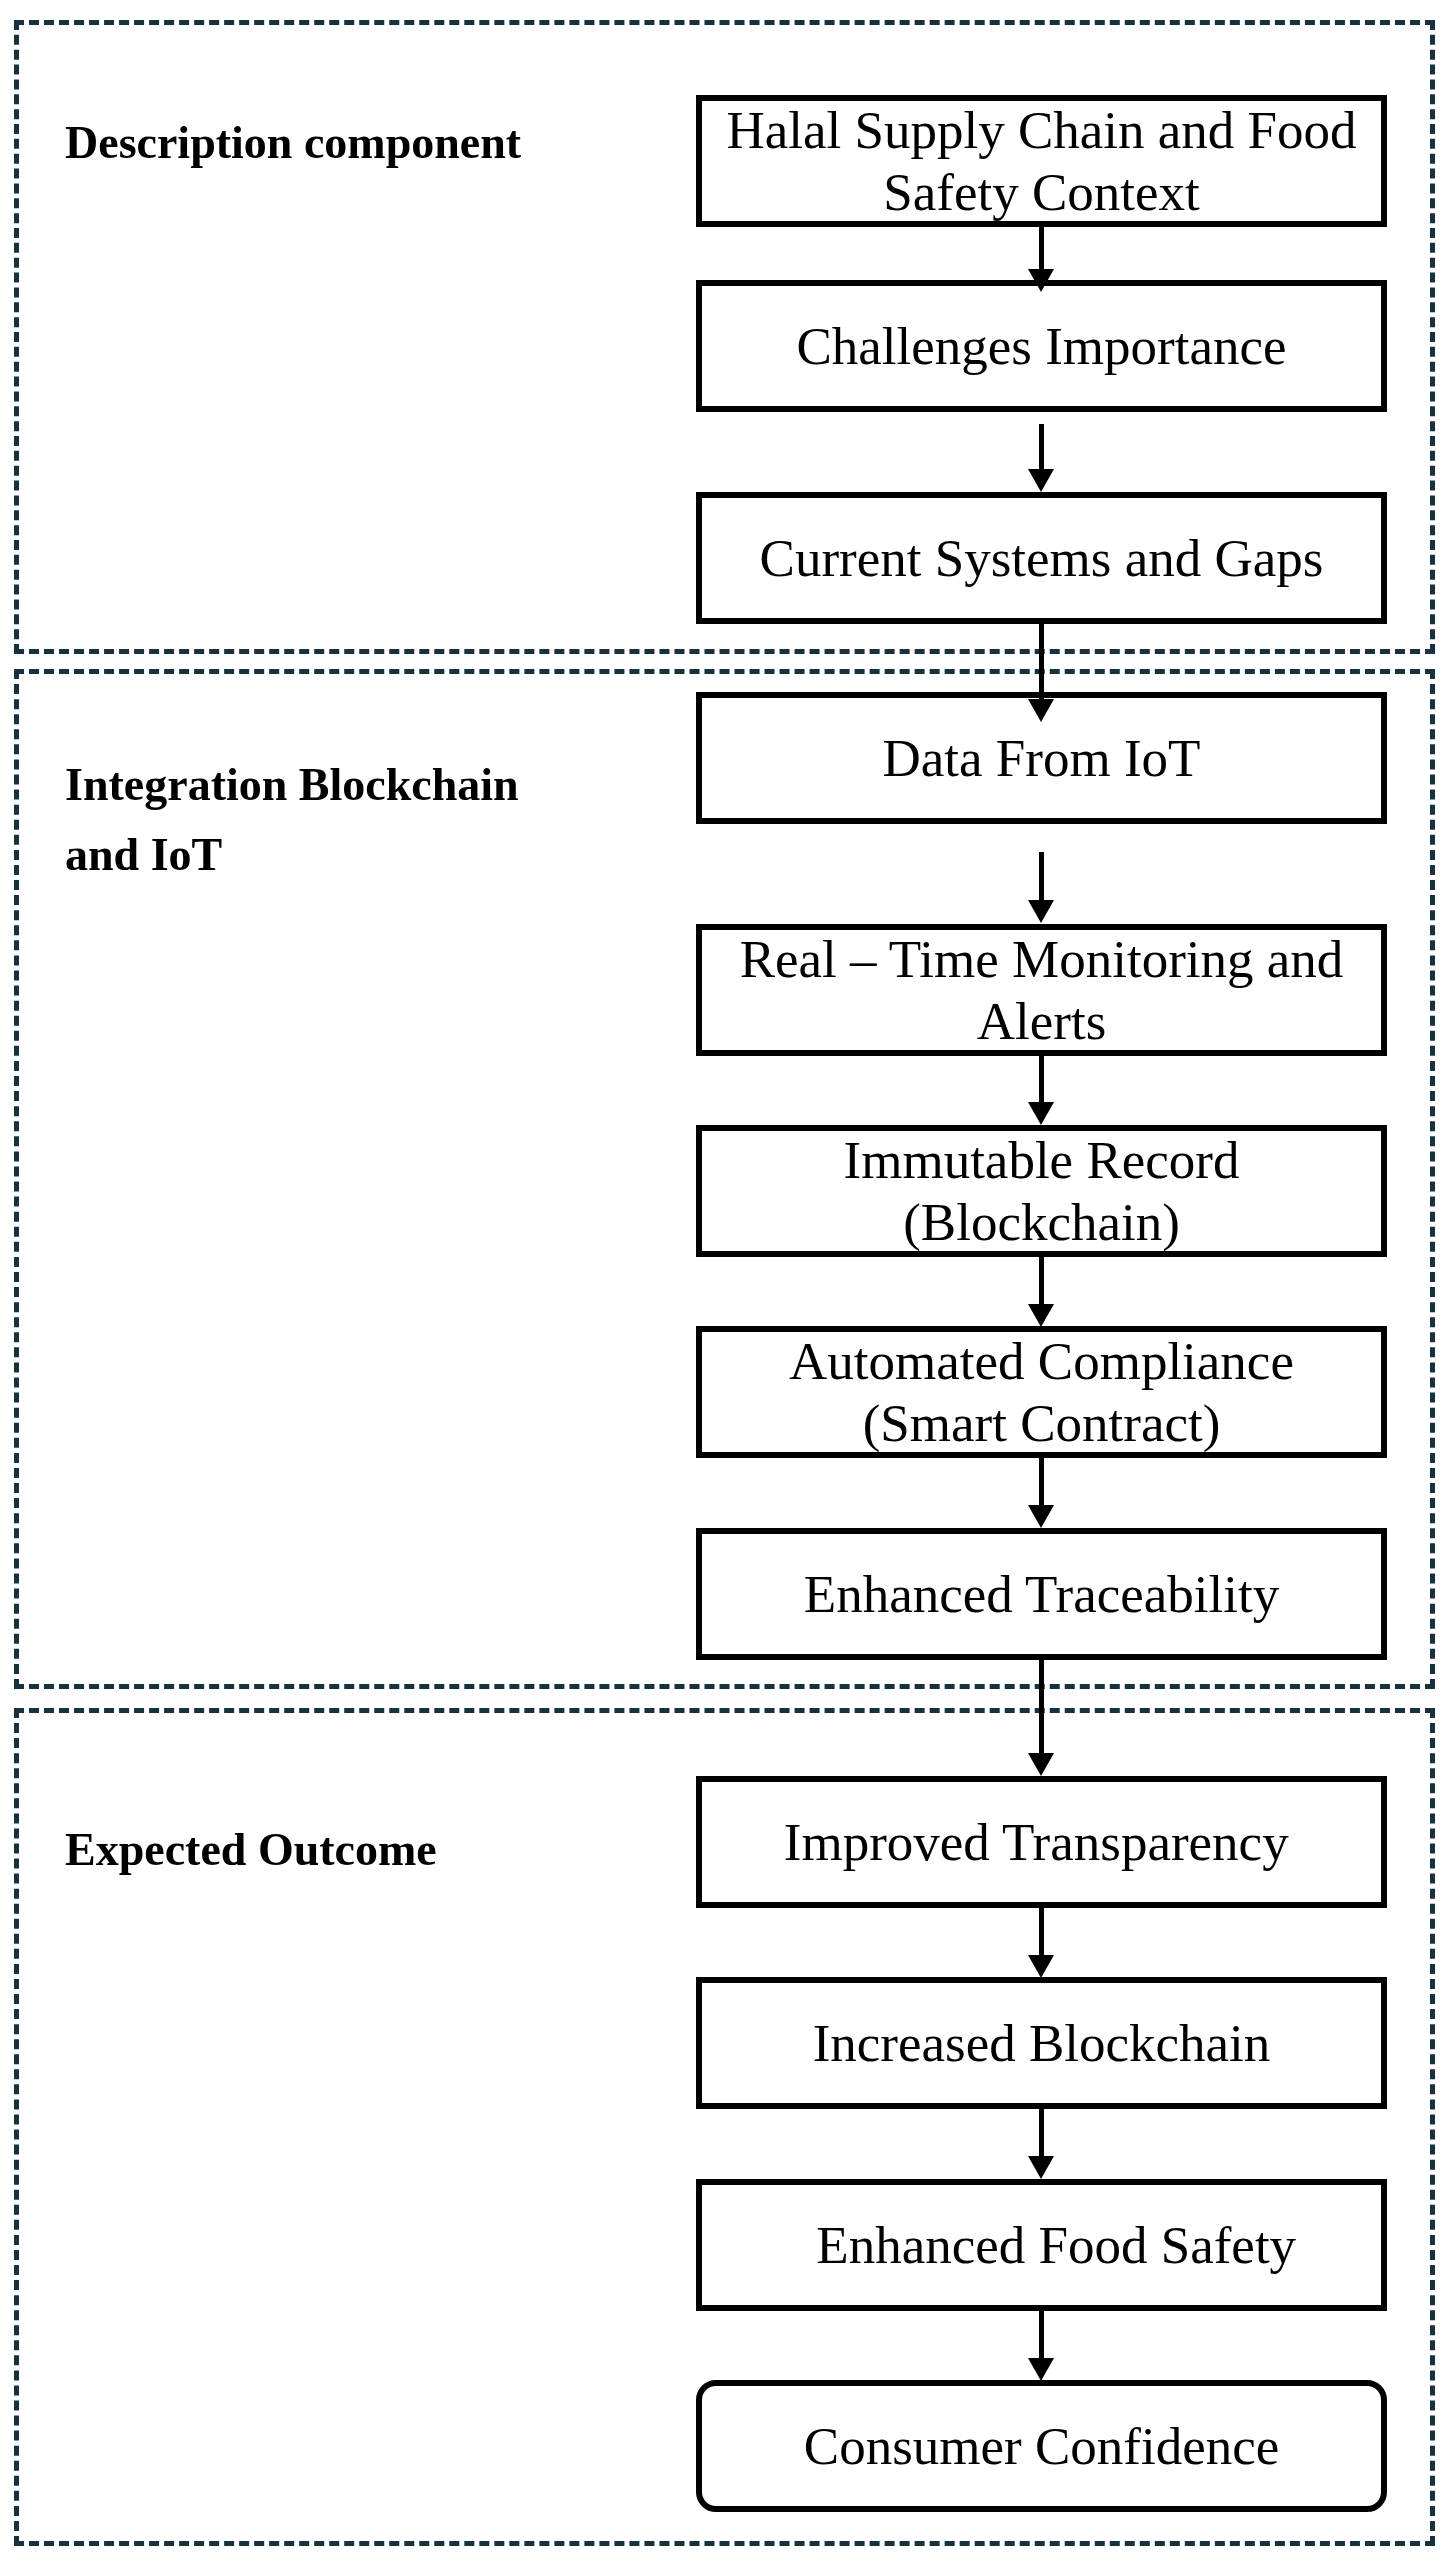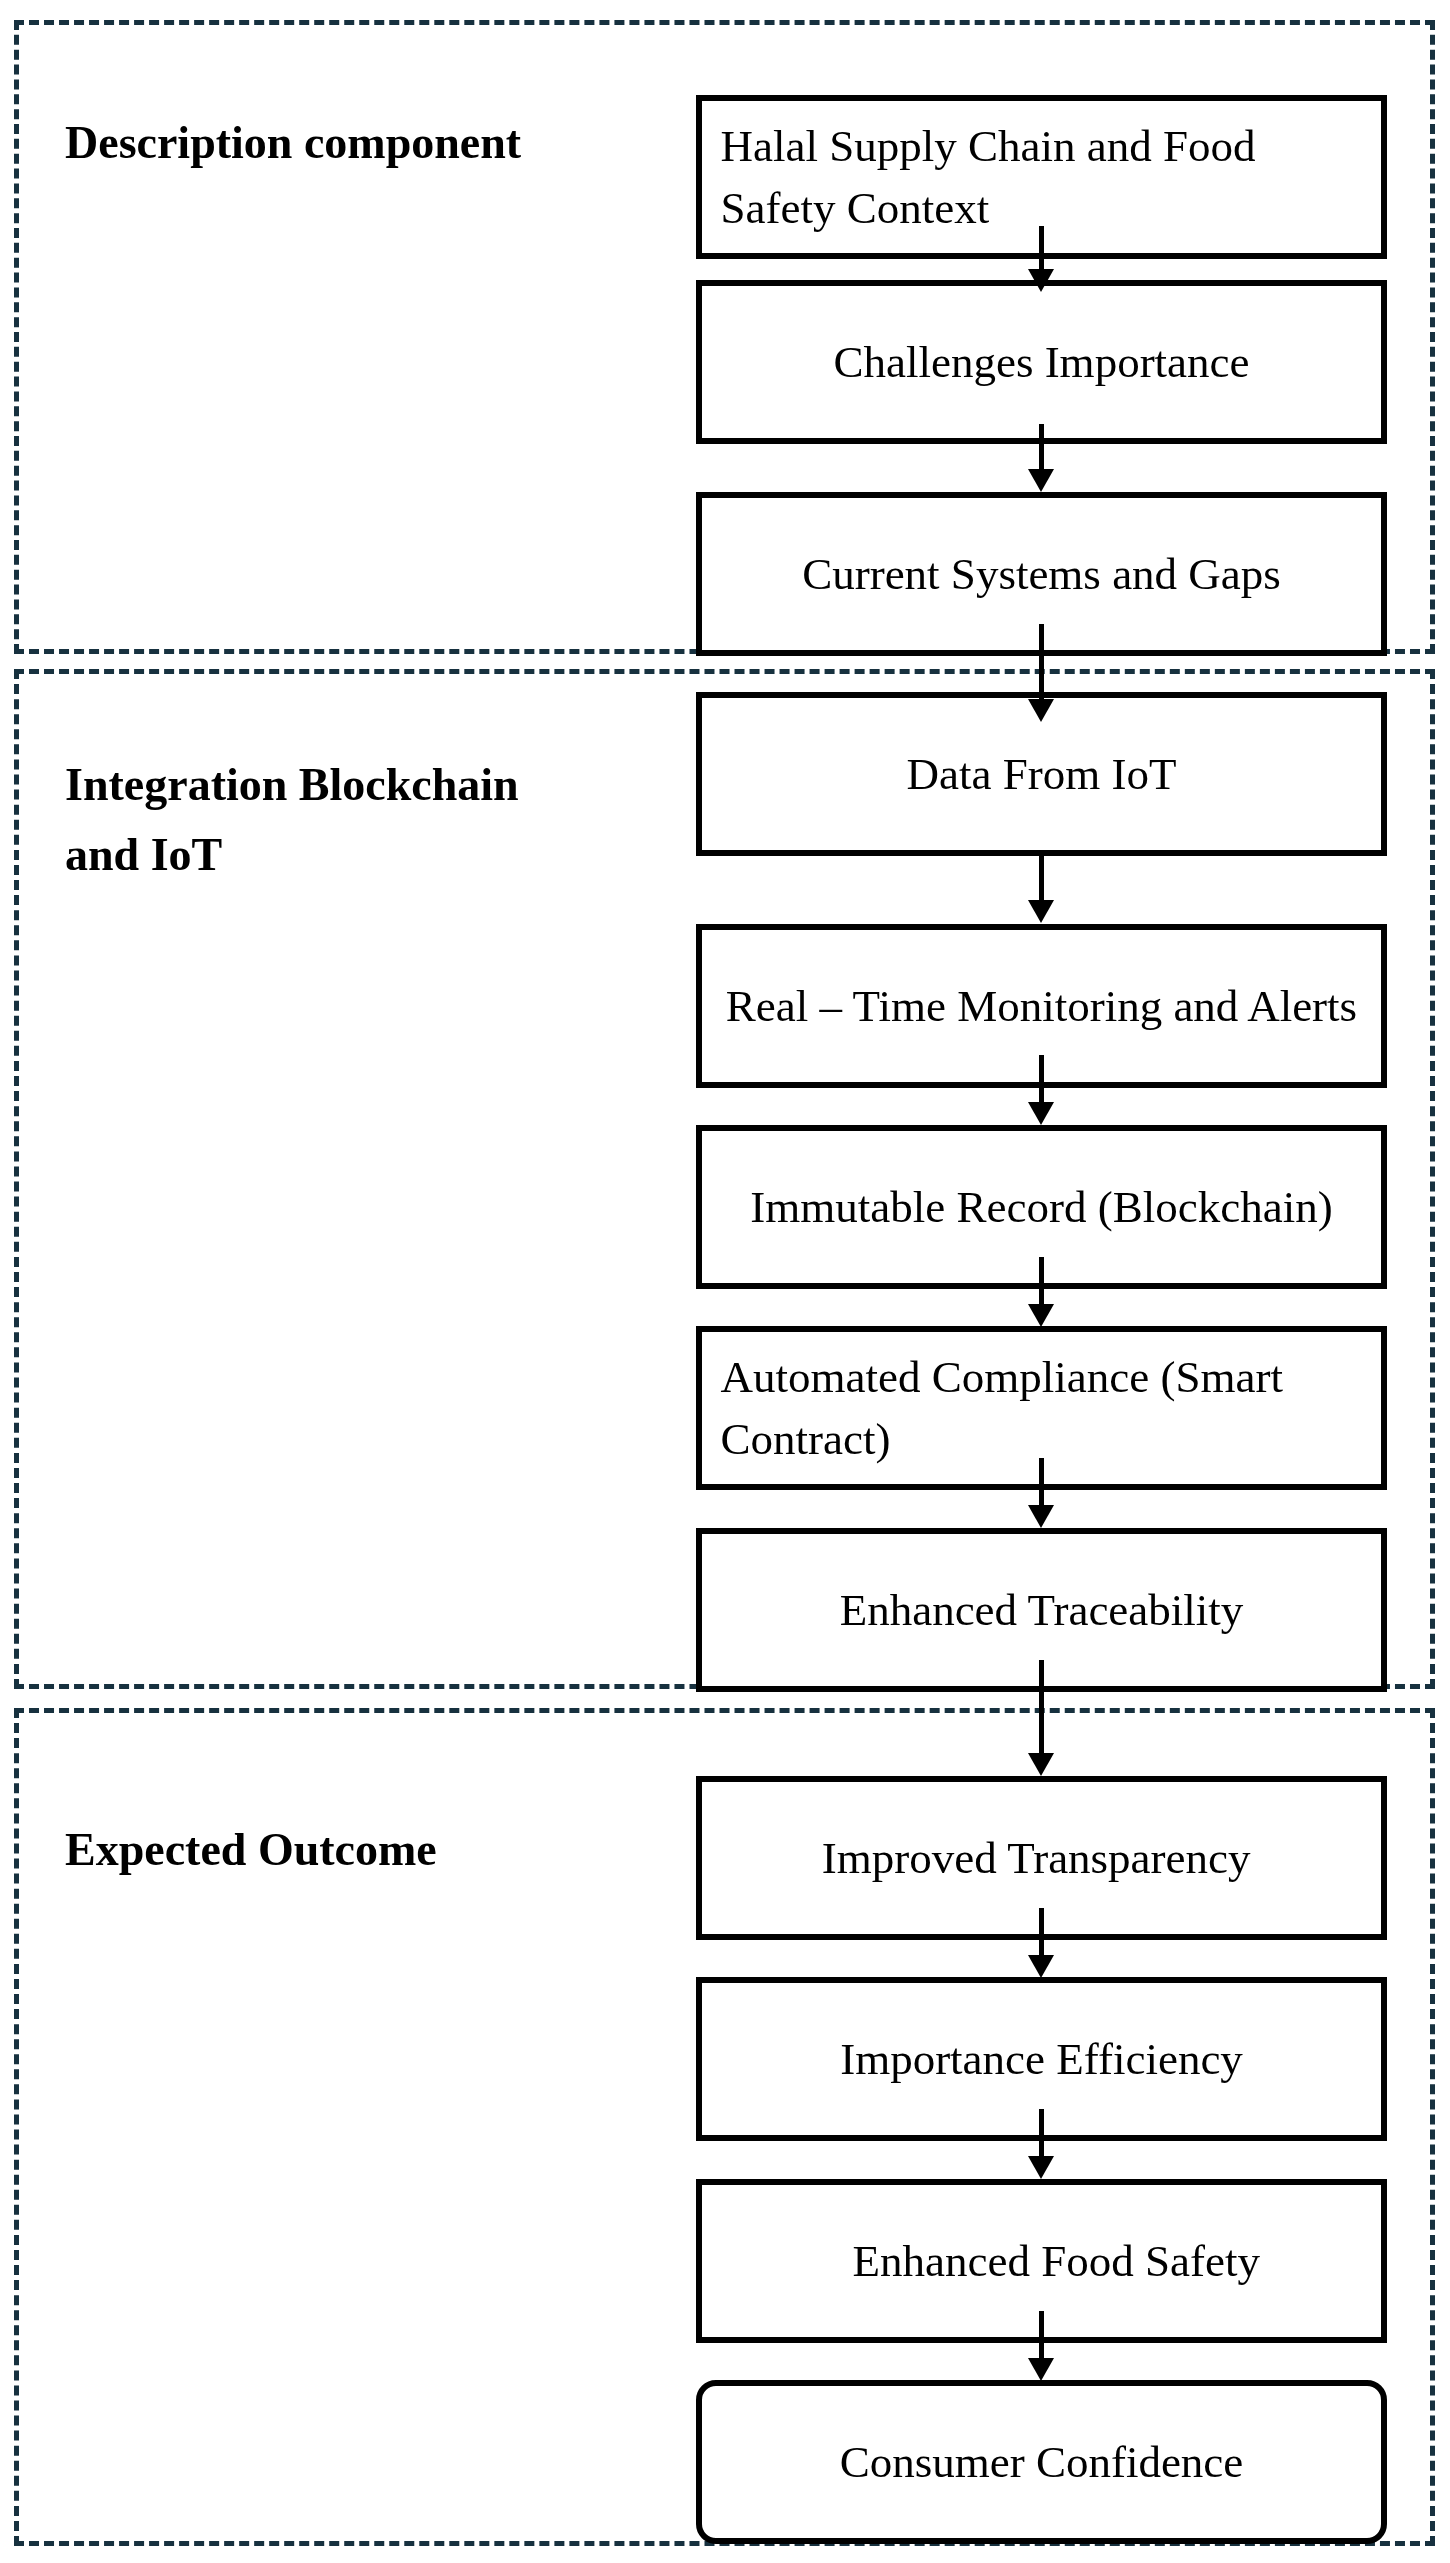--- a/index.html
+++ b/index.html
@@ -43,28 +43,29 @@
     z-index: 3;
   }
   .label-1 { top: 108px;  }
   .label-2 { top: 750px;  }
   .label-3 { top: 1815px; }
 
   .flow-box {
     position: absolute;
     left: 696px;
     width: 691px;
-    height: 164px;
+    height: 132px;
     border: 6.2px solid #000000;
     box-sizing: border-box;
     background: #ffffff;
     display: flex;
     align-items: center;
     justify-content: center;
-    font-size: 45px;
+    text-align: center;
+    font-size: 53px;
     line-height: 62px;
     padding: 0 18.6px;
     z-index: 2;
   }
   .box-1  { top: 95px;  }
   .box-2  { top: 280px;  }
   .box-3  { top: 492px;  }
   .box-4  { top: 692px;  }
   .box-5  { top: 924px; }
   .box-6  { top: 1125px; }
@@ -131,21 +132,21 @@
   <div class="flow-box box-2">Challenges Importance</div>
   <div class="flow-box box-3">Current Systems and Gaps</div>
 
   <div class="flow-box box-4">Data From IoT</div>
   <div class="flow-box box-5">Real – Time Monitoring and Alerts</div>
   <div class="flow-box box-6">Immutable Record (Blockchain)</div>
   <div class="flow-box box-7">Automated Compliance (Smart Contract)</div>
   <div class="flow-box box-8">Enhanced Traceability</div>
 
   <div class="flow-box box-9">Improved Transparency</div>
-  <div class="flow-box box-10">Importance Efficiency</div>
+  <div class="flow-box box-10">Increased Blockchain</div>
   <div class="flow-box box-11">Enhanced Food Safety</div>
   <div class="flow-box box-12">Consumer Confidence</div>
 
   <div class="arrow a1">
       <div class="shaft"></div>
       <div class="head"></div>
     </div>
   <div class="arrow a2">
       <div class="shaft"></div>
       <div class="head"></div>

